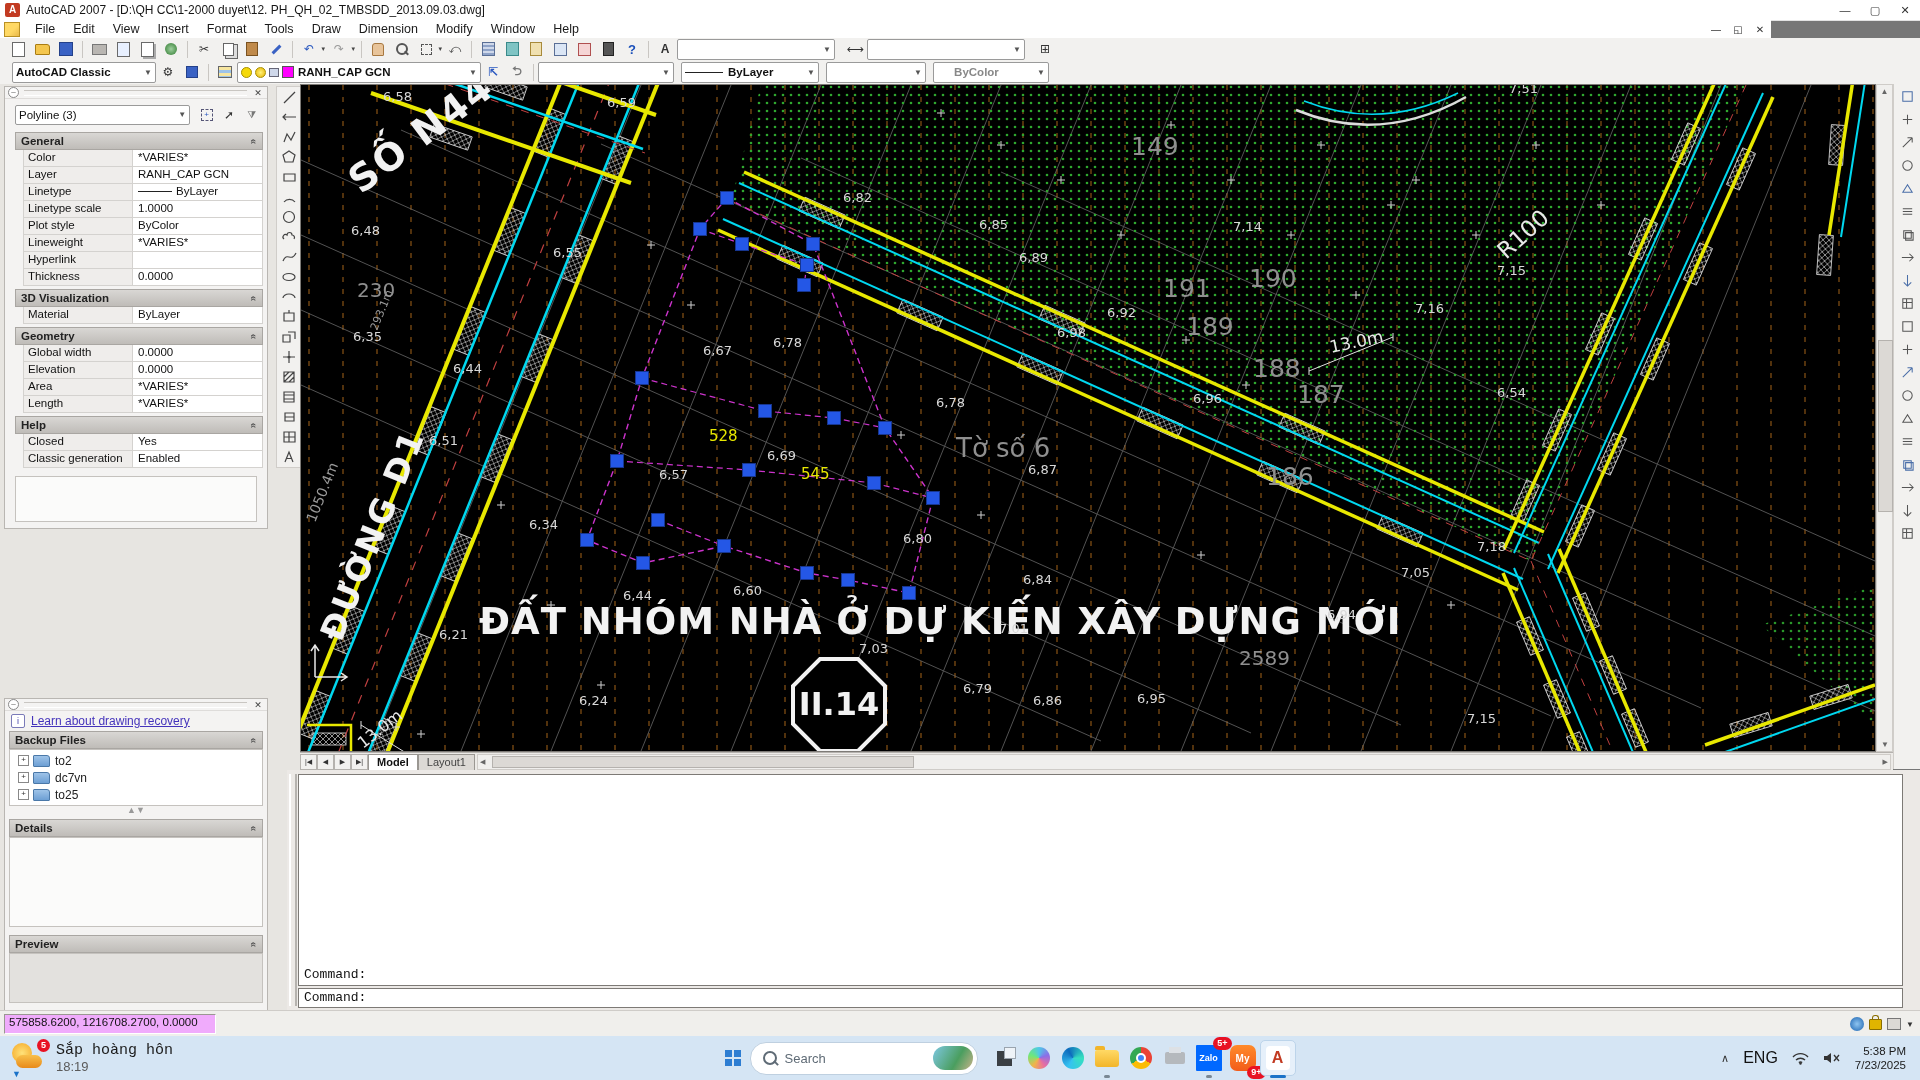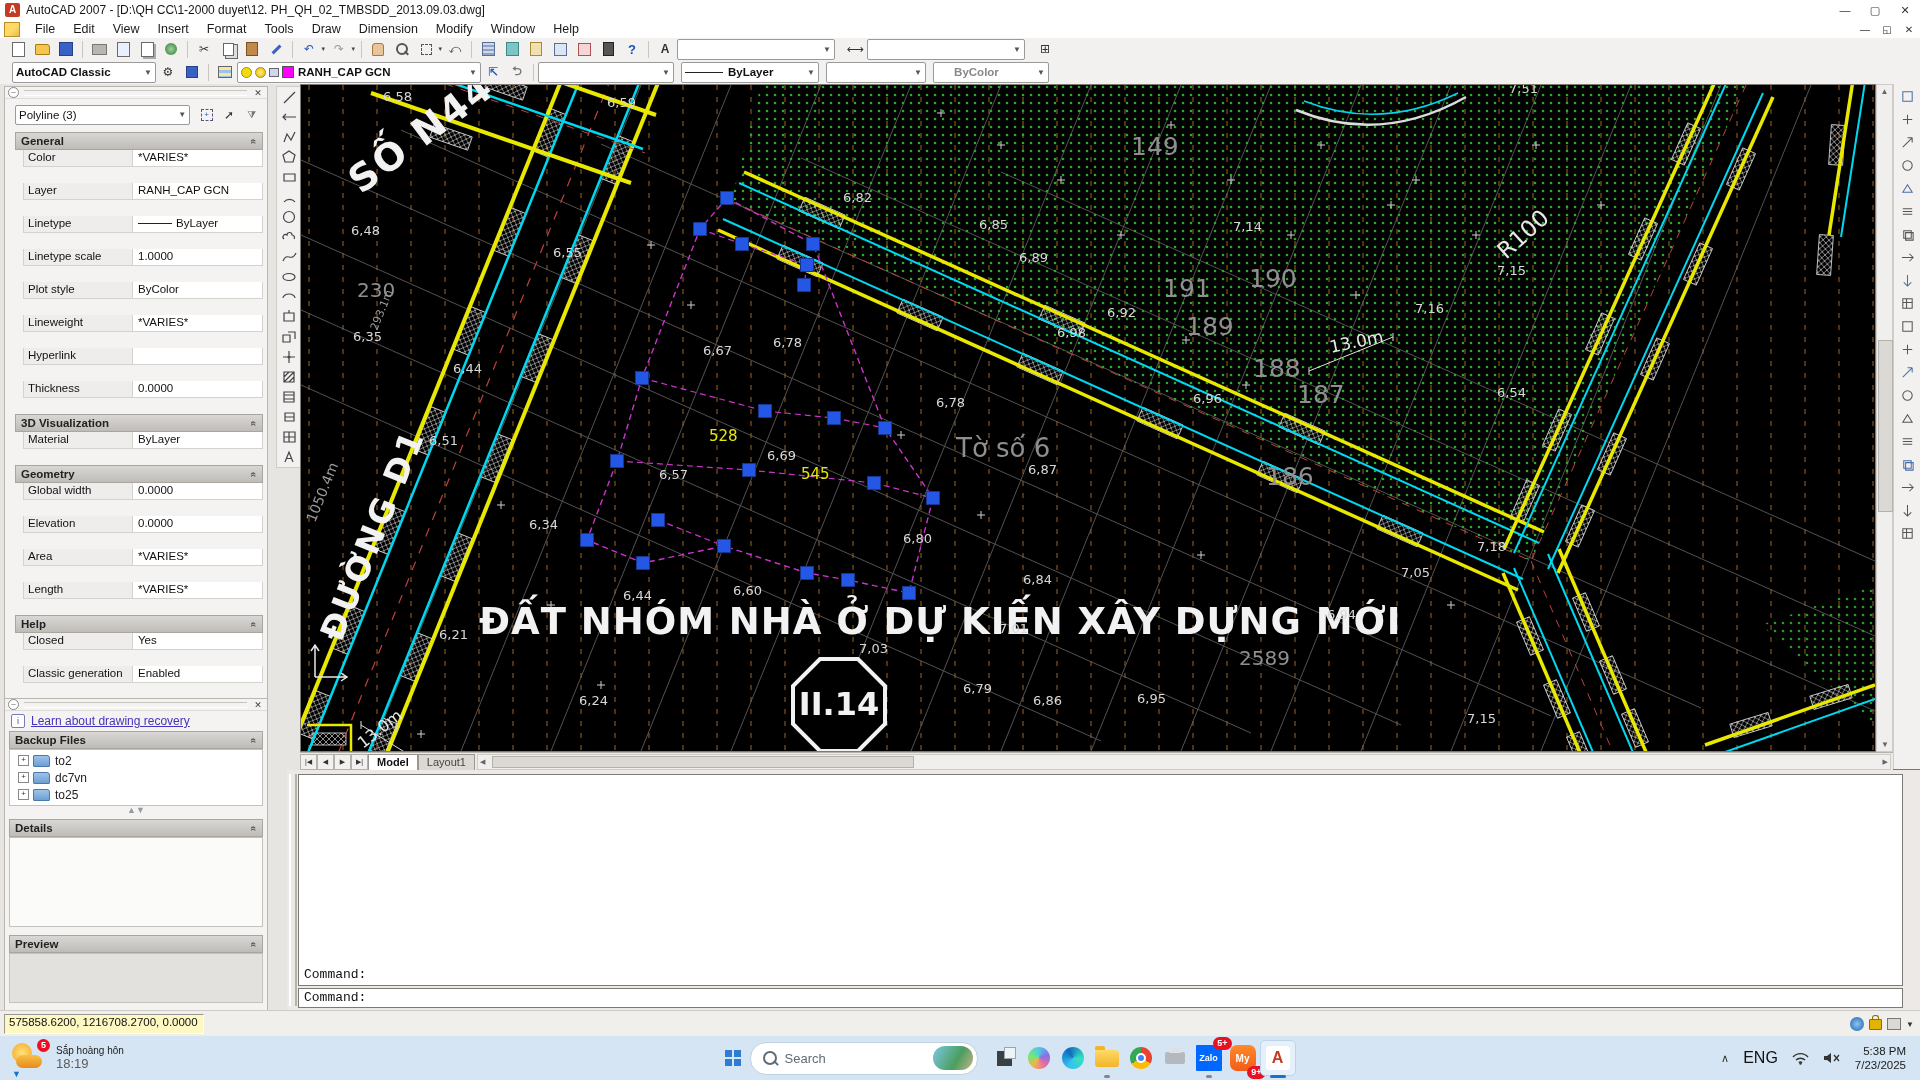--- a/index.html
+++ b/index.html
@@ -5,21 +5,21 @@
   html,body{margin:0;padding:0;background:#777;}
   body{width:1920px;height:1080px;overflow:hidden;position:relative;
        font-family:"Liberation Sans","DejaVu Sans",sans-serif;font-size:12px;color:#111;}
   .abs{position:absolute;}
   
   #titlebar{left:0;top:0;width:1920px;height:20px;background:#fff;border-bottom:1px solid #e3e3e3;display:flex;align-items:center;}
   #titlebar .appico{width:15px;height:14px;margin:0 6px 0 5px;background:#c23b22;color:#fff;font-weight:bold;font-size:10px;line-height:14px;text-align:center;border-radius:2px;}
   #titlebar .t{font-size:12px;color:#161616;}
   .winctl{margin-left:auto;display:flex;}
   .winctl span{width:30px;text-align:center;font-size:11px;color:#333;cursor:default;}
-  #menubar{left:0;top:20px;width:1920px;height:18px;background:#fff;display:flex;align-items:center;border-bottom:1px solid #000000;}
+  #menubar{left:0;top:20px;width:1771px;height:18px;background:#fff;display:flex;align-items:center;border-bottom:1px solid #000000;}
   #menubar .docico{width:14px;height:13px;margin:0 6px 0 4px;background:linear-gradient(135deg,#ffd965 55%,#e8b84a);border:1px solid #b99024;}
   .menu-item{padding:2px 9px;font-size:12.5px;color:#1b1b1b;}
   .mdictl span{width:22px;text-align:center;font-size:10px;color:#333;}
   
   .tbrow{left:0;width:1920px;background:#f2f1ef;border-bottom:1px solid #d8d5d2;display:flex;align-items:center;}
   #tb1{top:38px;height:22px;}
   #tb2{top:60px;height:24px;border-bottom:1px solid #cfccc8;font-weight:bold;}
   .tbtn{width:20px;height:19px;margin:0 1px;border:1px solid transparent;border-radius:2px;display:flex;align-items:center;justify-content:center;position:relative;font-size:12px;}
   .tsep{width:1px;height:17px;background:#c9c6c2;margin:0 4px;}
   .combo{height:19px;background:#fff;border:1px solid #9a9a9a;border-radius:2px;display:flex;align-items:center;font-size:11.5px;padding:0 3px;position:relative;}
@@ -33,21 +33,21 @@
   .swatch{width:10px;height:10px;border:1px solid #555;}
   
   #leftcol{left:0;top:84px;width:300px;height:926px;background:#e7e5e1;}
   .palette{position:absolute;left:4px;width:262px;background:#f4f3f2;border:1px solid #b9b6b2;}
   .grabbar{height:11px;display:flex;align-items:center;padding:0 3px;border-bottom:1px solid #dedcda;}
   .grabbar .minus{width:9px;height:9px;border:1px solid #888;border-radius:50%;font-size:8px;line-height:7px;text-align:center;color:#555;background:#fff;}
   .grabbar .ridge{flex:1;height:4px;margin:0 5px;border-top:1px solid #c9c6c2;border-bottom:1px solid #fff;}
   .grabbar .x{font-size:9px;color:#444;width:12px;text-align:center;}
   .psec-h{background:linear-gradient(#d9d7d4,#bfbcb8);border:1px solid #a9a6a2;margin:3px 4px 0 10px;height:16px;display:flex;align-items:center;font-weight:bold;font-size:11.5px;padding:0 5px;color:#222;}
   .psec-h .chev{margin-left:auto;transform:rotate(90deg);font-size:10px;color:#555;}
-  .prow{display:flex;margin:0 4px 16px 18px;border:1px solid #d4d2cf;border-top:none;height:16px;font-size:11.5px;}
+  .prow{display:flex;margin:0 4px 0 18px;border:1px solid #d4d2cf;border-top:none;height:16px;font-size:11.5px;}
   .plab{width:104px;background:#efedeb;padding:1px 0 0 4px;border-right:1px solid #d4d2cf;white-space:nowrap;overflow:hidden;}
   .pval{flex:1;background:#fff;padding:1px 0 0 5px;white-space:nowrap;overflow:hidden;}
   .lglyph{display:inline-block;width:34px;height:1px;background:#222;vertical-align:middle;margin-right:4px;}
   .descbox{margin:8px 10px 6px 10px;height:44px;background:#fbfbfa;border:1px solid #c5c2be;}
   
   .linkrow{display:flex;align-items:center;margin:3px 6px;}
   .info-i{width:12px;height:12px;border:1px solid #7a7ab8;border-radius:2px;color:#4444aa;font-size:9px;text-align:center;line-height:12px;margin-right:6px;background:#fff;}
   .linkrow a{color:#4433bb;font-size:12px;}
   .treerow{display:flex;align-items:center;height:17px;padding-left:8px;font-size:12px;color:#222;}
   .pbox{width:9px;height:9px;border:1px solid #888;background:#fff;font-size:8px;line-height:7px;text-align:center;color:#333;margin-right:4px;}
@@ -72,21 +72,21 @@
   #rightdock{left:1893px;top:84px;width:27px;height:685px;background:#f2f1ef;border-left:1px solid #d0cdc9;}
   #rightdock .tbtn{width:21px;height:20px;margin:1px auto;}
   
   #cmddock{left:287px;top:770px;width:1633px;height:240px;background:#ece9e6;}
   .cgrab{position:absolute;left:2px;top:4px;width:4px;height:232px;border-left:2px solid #fff;border-right:2px solid #b5b2ae;}
   #cmdhist{position:absolute;left:11px;top:4px;width:1603px;height:210px;background:#fff;border:1px solid #7d7a76;}
   #cmdin{position:absolute;left:11px;top:218px;width:1603px;height:18px;background:#fff;border:1px solid #7d7a76;}
   .cmdtext{position:absolute;left:5px;font-family:"Liberation Mono","DejaVu Sans Mono",monospace;font-size:13px;color:#111;}
   
   #statusbar{left:0;top:1010px;width:1920px;height:26px;background:#f0efec;border-top:1px solid #cfccc8;display:flex;align-items:center;}
-  #coords{width:190px;height:17px;margin-left:4px;background:#fef9c3;border:1px solid #9a9792;border-right-color:#fff;border-bottom-color:#fff;font-size:11.5px;padding:1px 4px 0 4px;}
+  #coords{width:190px;height:17px;margin-left:4px;background:#f0abfc;border:1px solid #9a9792;border-right-color:#fff;border-bottom-color:#fff;font-size:11.5px;padding:1px 16px 0 4px;}
   .stgl{height:17px;margin:0 1px;padding:0 7px;font-size:11.5px;display:flex;align-items:center;border:1px solid;border-color:#fff #8a8784 #8a8784 #fff;background:#f0efec;}
   .stgl.on{border-color:#8a8784 #fff #fff #8a8784;background:#e2dfdb;}
   .strright{margin-left:auto;display:flex;align-items:center;margin-right:6px;gap:5px;}
   
   #taskbar{left:0;top:1036px;width:1920px;height:44px;background:#d5e5f4;display:flex;align-items:center;}
   .tb-ico{width:34px;height:34px;border-radius:5px;display:flex;align-items:center;justify-content:center;position:relative;}
   .opendot{position:absolute;bottom:-3px;left:14px;width:6px;height:3px;border-radius:2px;background:#7a8894;}
   .badge{position:absolute;top:-4px;right:-6px;background:#e81123;color:#fff;border-radius:8px;font-size:9px;padding:0 4px;line-height:13px;font-weight:bold;}
   #searchpill{width:210px;height:31px;background:#fff;border:1px solid #bfd0e0;border-radius:16px;display:flex;align-items:center;padding:0 4px 0 12px;color:#5f6b76;}
   #clock{text-align:right;font-size:11.5px;line-height:14px;color:#1a1a1a;}
@@ -985,21 +985,21 @@
 
 <div class="abs" id="taskbar">
   <div style="display:flex;align-items:center;margin-left:10px;width:280px">
     <div style="position:relative;width:38px;height:34px">
       <div style="position:absolute;left:2px;top:2px;width:20px;height:20px;border-radius:50%;background:radial-gradient(#ffe27a,#f5a623)"></div>
       <div style="position:absolute;left:6px;top:14px;width:26px;height:13px;border-radius:8px;background:linear-gradient(#f8c04a,#e88a1a)"></div>
       <div class="badge" style="top:-2px;right:-2px">5</div>
       <div style="position:absolute;left:2px;bottom:-4px;color:#1a72c8;font-size:9px">▼</div>
     </div>
     <div style="margin-left:8px">
-      <div style="font-size:10px;color:#1b1b1b;font-family:Liberation Sans, sans-serif">Sắp hoàng hôn</div>
+      <div style="font-size:15px;color:#1b1b1b;font-family:Liberation Mono, monospace">Sắp hoàng hôn</div>
       <div style="font-size:13px;color:#5a5a5a">18:19</div>
     </div>
   </div>
   <div style="flex:1"></div>
   <div class="tb-ico">
     <div style="width:16px;height:16px;display:grid;grid-template-columns:7px 7px;grid-gap:2px">
         <i style="background:#2d7dd2"></i>
         <i style="background:#2d7dd2"></i>
         <i style="background:#2d7dd2"></i>
         <i style="background:#2d7dd2"></i>

